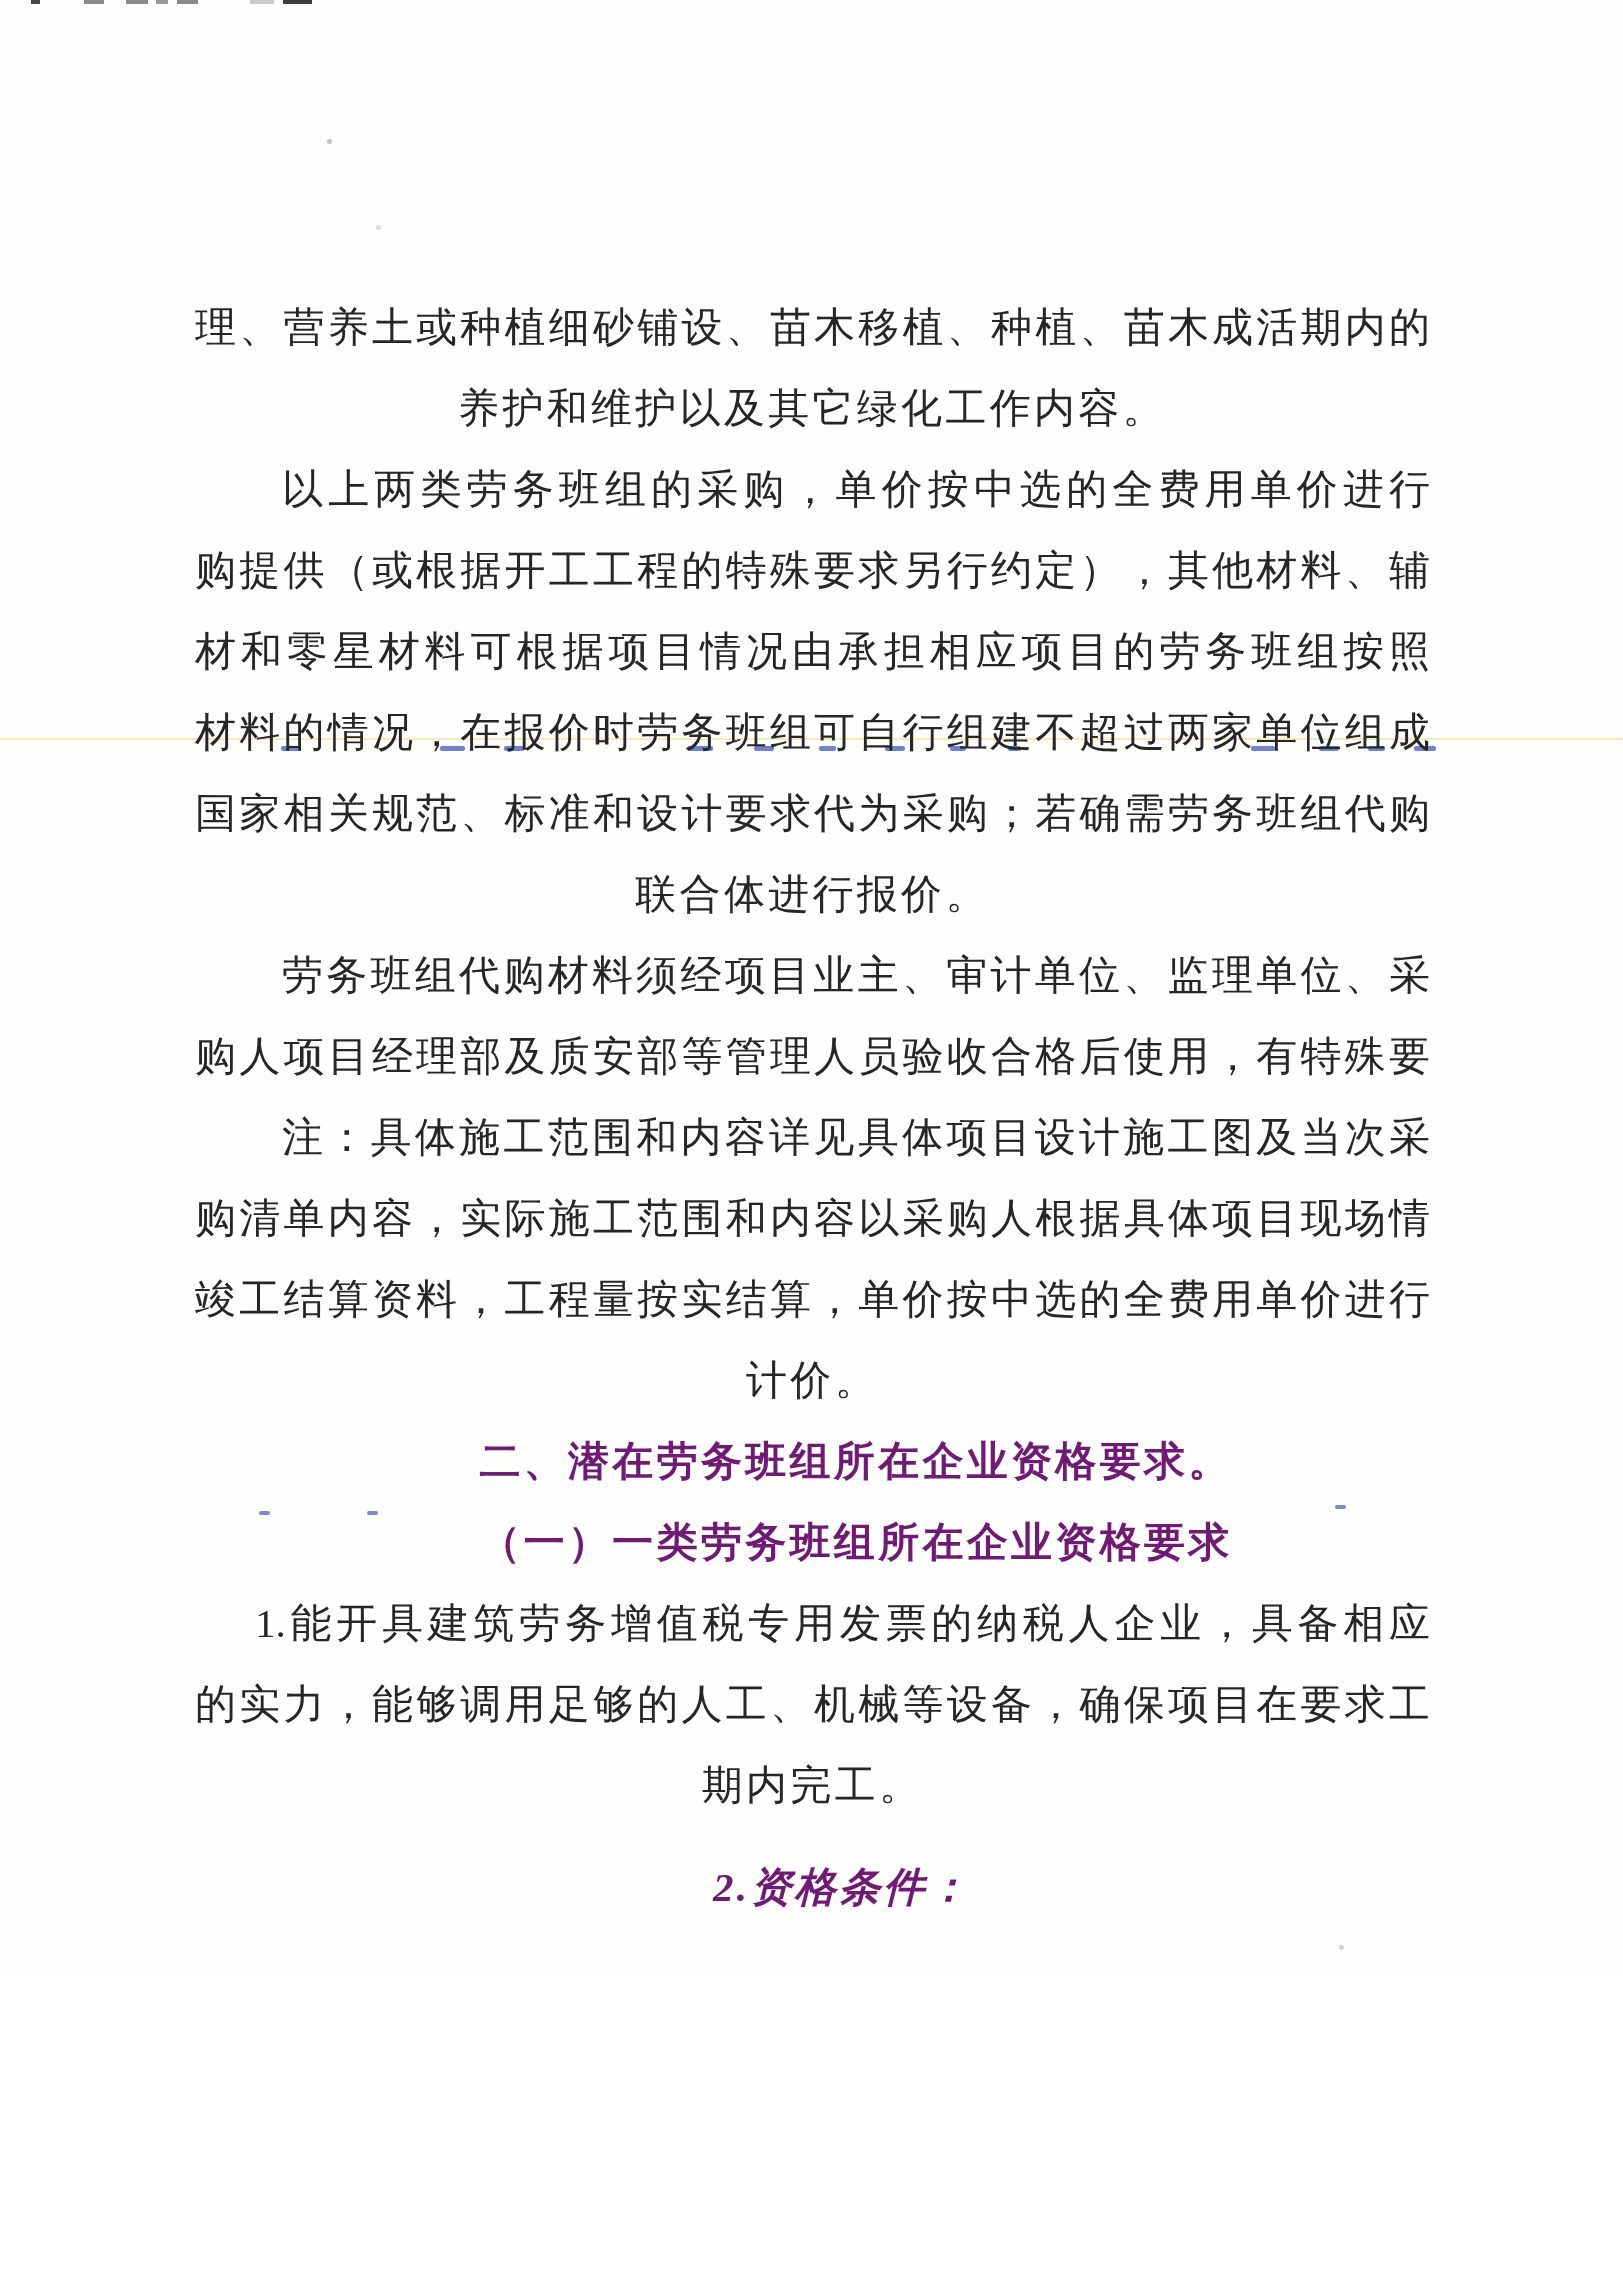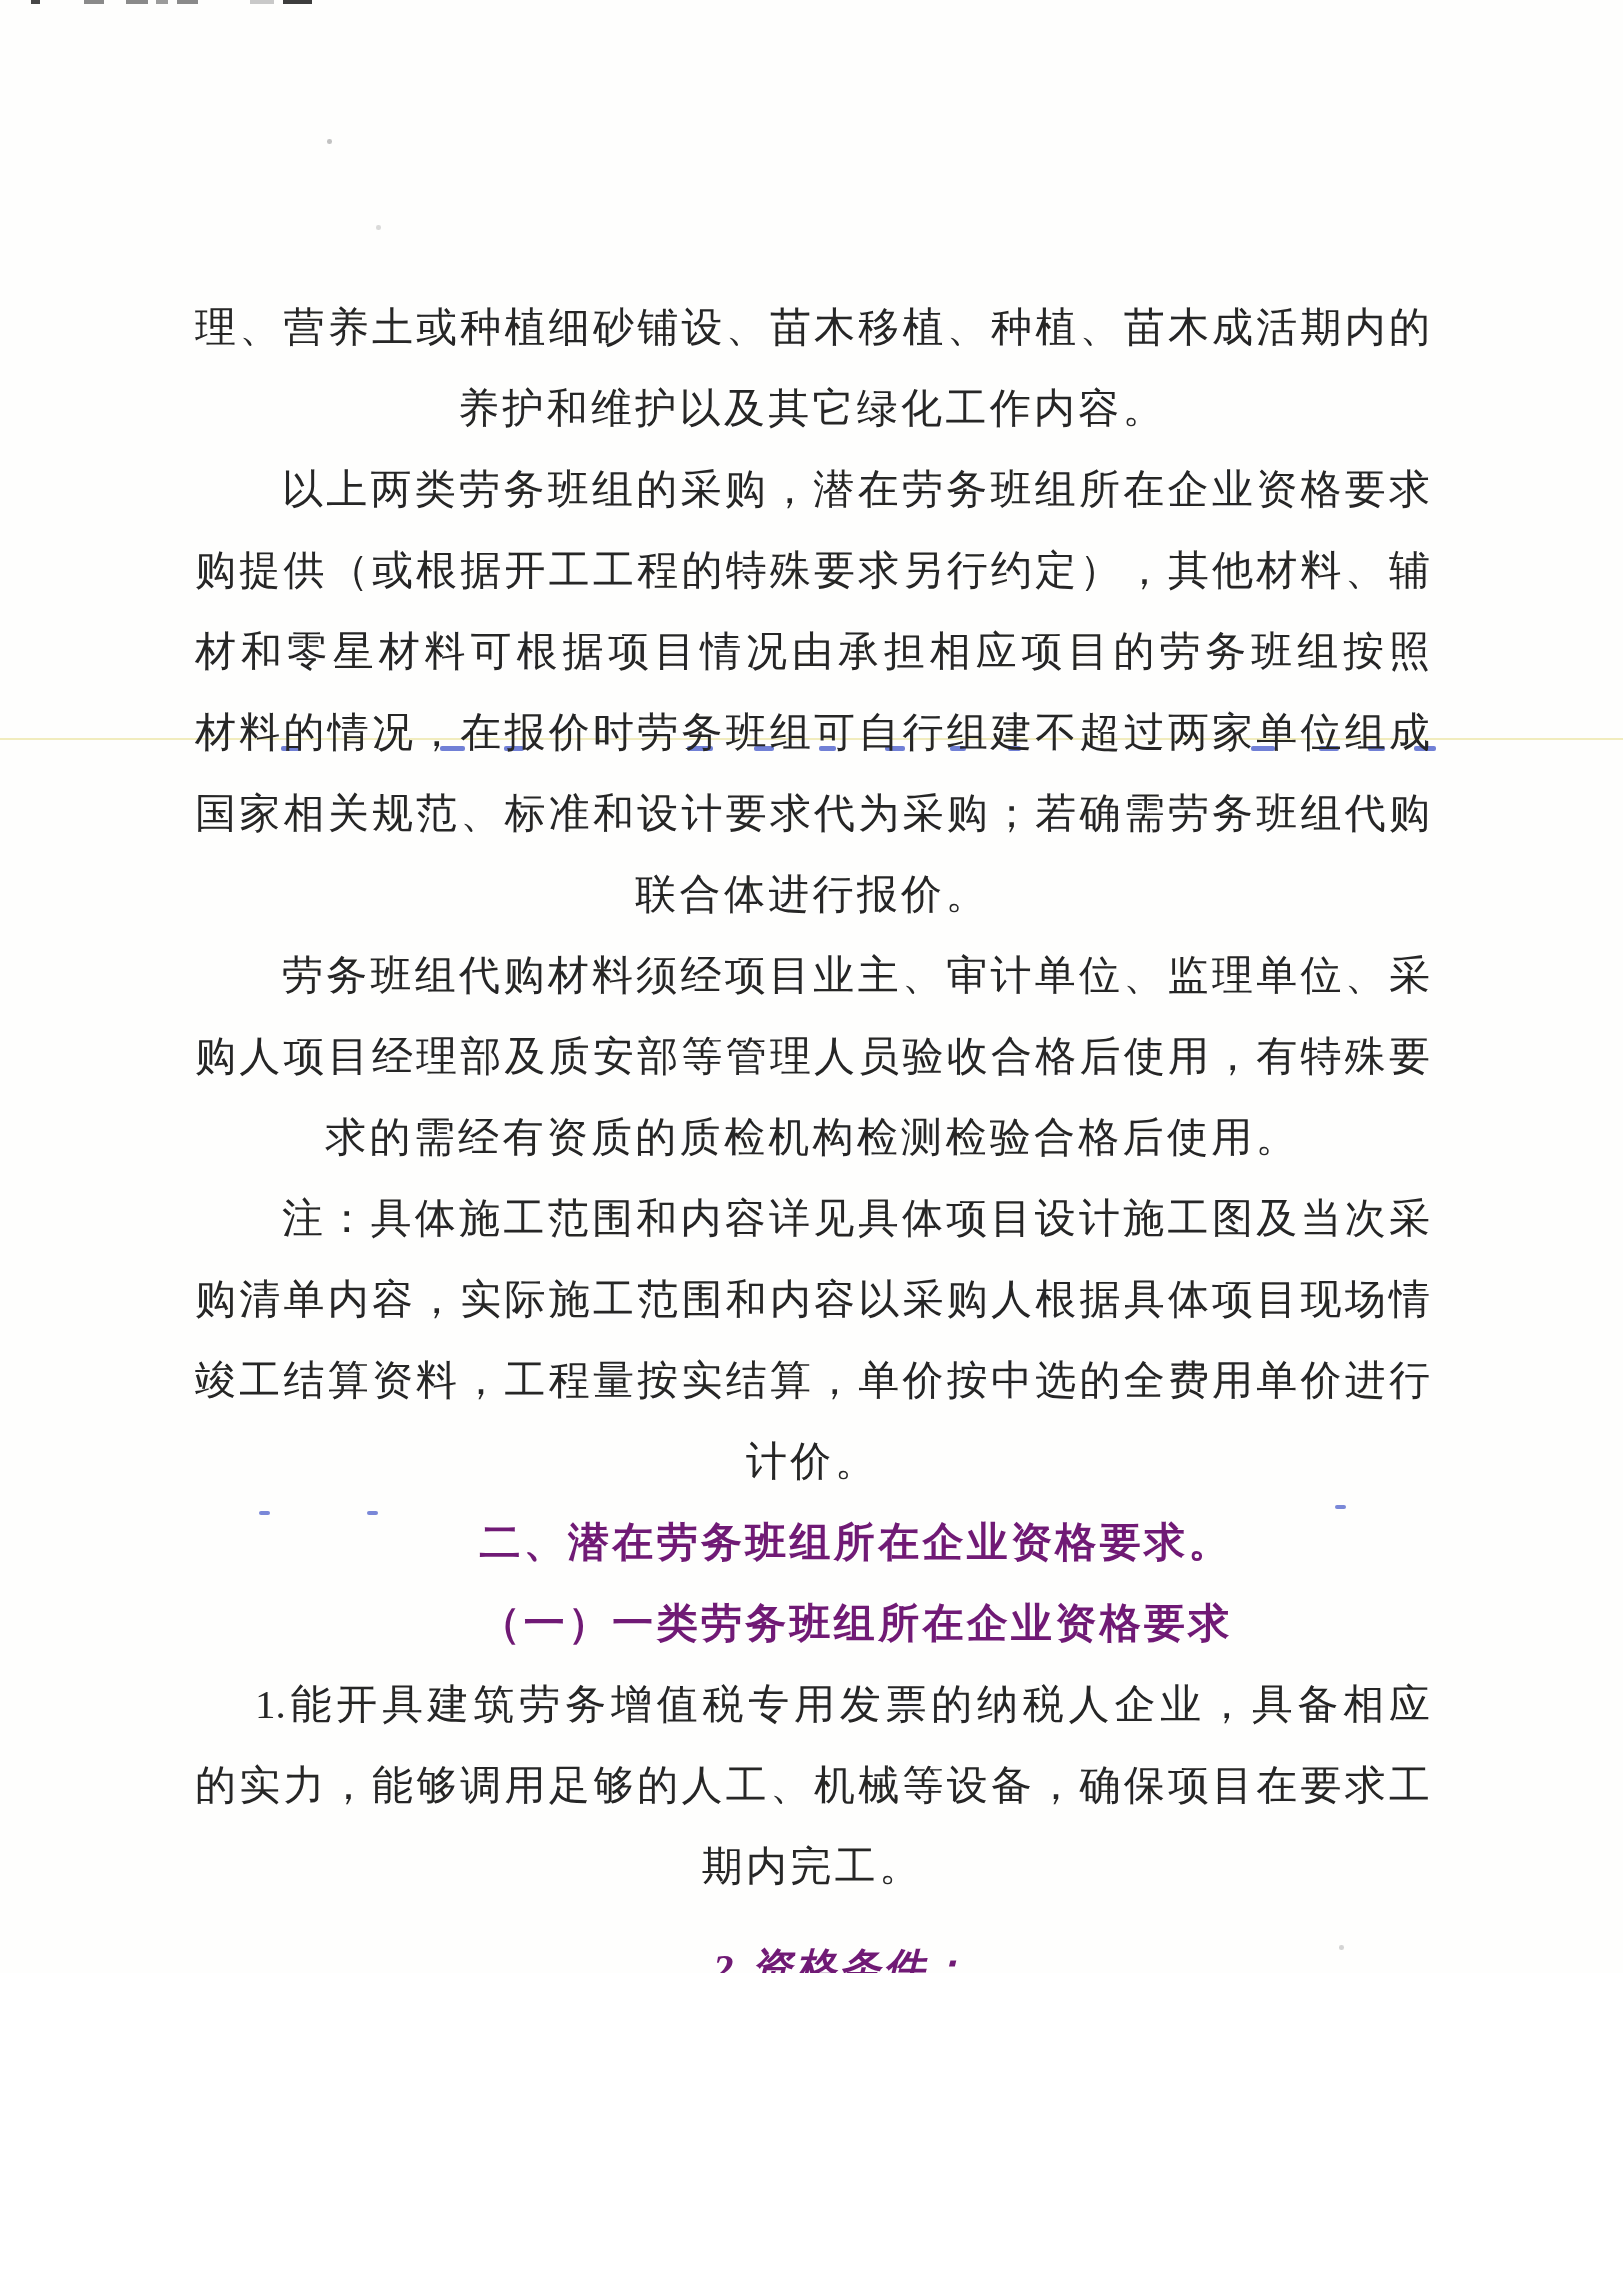--- a/index.html
+++ b/index.html
@@ -80,29 +80,28 @@
     <i class="bs" style="left:1335px;top:1505px;"></i>
 
     <i class="speck" style="left:327px;top:139px;"></i>
     <i class="speck" style="left:376px;top:225px;opacity:.6;"></i>
     <i class="speck" style="left:1339px;top:1945px;opacity:.7;"></i>
   </div>
 
   <div class="content">
     <p class="line j">理、营养土或种植细砂铺设、苗木移植、种植、苗木成活期内的</p>
     <p class="line e">养护和维护以及其它绿化工作内容。</p>
-    <p class="line j i2">以上两类劳务班组的采购，潜在劳务班组所在企业资格要求</p>
+    <p class="line j i2">以上两类劳务班组的采购，单价按中选的全费用单价进行</p>
     <p class="line j">购提供（或根据开工工程的特殊要求另行约定），其他材料、辅</p>
     <p class="line j">材和零星材料可根据项目情况由承担相应项目的劳务班组按照</p>
     <p class="line j">材料的情况，在报价时劳务班组可自行组建不超过两家单位组成</p>
     <p class="line j">国家相关规范、标准和设计要求代为采购；若确需劳务班组代购</p>
     <p class="line e">联合体进行报价。</p>
     <p class="line j i2">劳务班组代购材料须经项目业主、审计单位、监理单位、采</p>
     <p class="line j">购人项目经理部及质安部等管理人员验收合格后使用，有特殊要</p>
-    <p class="line e">求的需经有资质的质检机构检测检验合格后使用。</p>
     <p class="line j i2">注：具体施工范围和内容详见具体项目设计施工图及当次采</p>
     <p class="line j">购清单内容，实际施工范围和内容以采购人根据具体项目现场情</p>
     <p class="line j">竣工结算资料，工程量按实结算，单价按中选的全费用单价进行</p>
     <p class="line e">计价。</p>
     <p class="line e b i2">二、潜在劳务班组所在企业资格要求。</p>
     <p class="line e b i2">（一）一类劳务班组所在企业资格要求</p>
     <p class="line j i1">1.能开具建筑劳务增值税专用发票的纳税人企业，具备相应</p>
     <p class="line j">的实力，能够调用足够的人工、机械等设备，确保项目在要求工</p>
     <p class="line e">期内完工。</p>
     <p class="line e b i1 mt">2.资格条件：</p>

